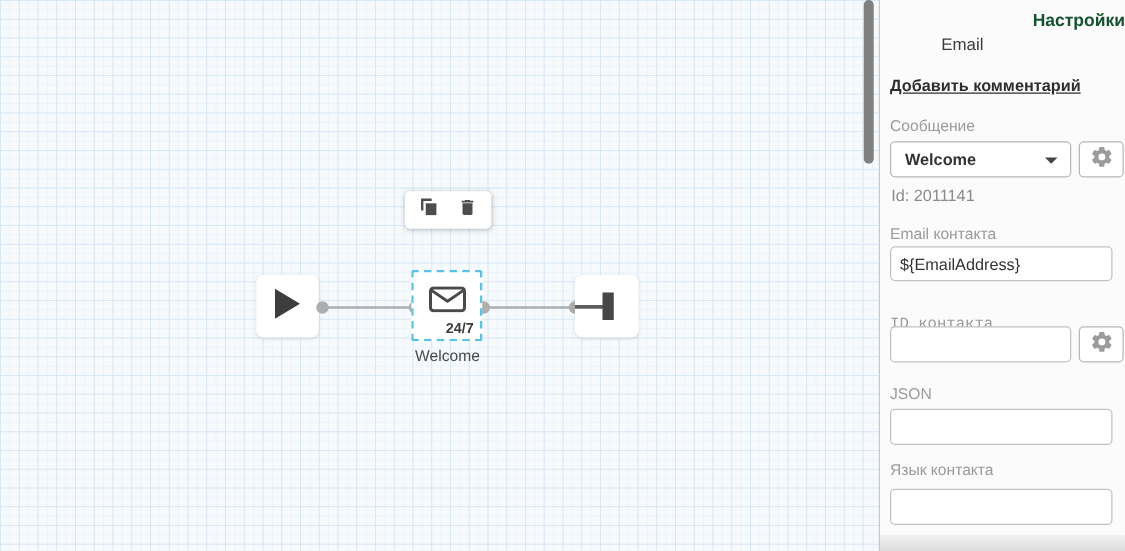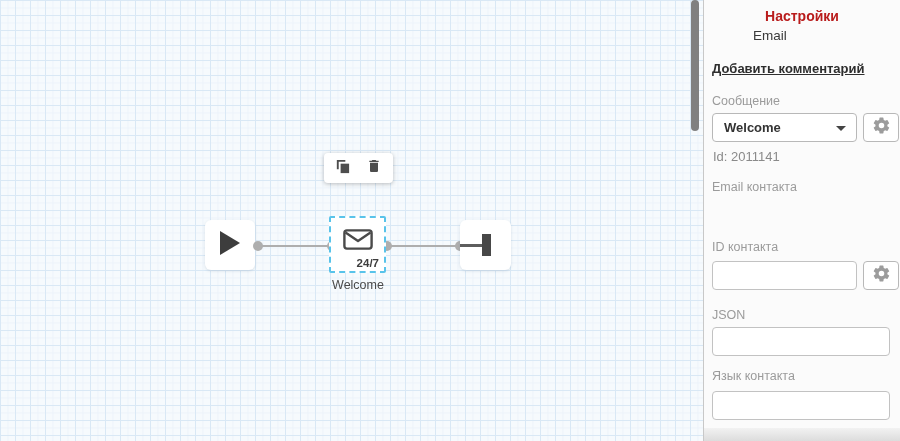--- a/index.html
+++ b/index.html
@@ -70,29 +70,29 @@
     background: #808080; border-radius: 4px;
   }
 
   
   #panel {
     position: absolute; left: 703px; top: 0; width: 197px; height: 441px;
     background: #fbfbfb; border-left: 1px solid #c8c8c8;
   }
   #panel-title {
     position: absolute; left: 0; top: 8px; width: 100%;
-    text-align: center; font-size: 14px; font-weight: bold; color: #b91c1c;
+    text-align: right; font-size: 14px; font-weight: bold; color: #14532d;
   }
   #panel-subtitle { position: absolute; left: 8px; top: 28px; font-size: 13.5px; font-weight: 500; color: #3a3a3a; margin-left: 41px; }
   #add-comment   { position: absolute; left: 8px; top: 61px; font-size: 13px; font-weight: bold; color: #2e2e2e; cursor: pointer; text-decoration: underline; }
 
   .field-label { position: absolute; left: 8px; font-size: 12.5px; color: #9b9b9b; }
   #label-message  { top: 94px; }
   #label-email    { top: 180px; }
-  #label-contact  { top: 240px; }
+  #label-contact  { top: 252px; font-family: Liberation Mono, monospace; }
   #label-json     { top: 308px; }
   #label-language { top: 369px; }
 
   .text-input {
     position: absolute; left: 8px; height: 29px; border: 1px solid #c2c2c2;
     border-radius: 4px; background: #fff; font-family: "Liberation Sans", sans-serif;
     font-size: 13px; color: #333; padding: 0 7px; outline: none;
   }
   #input-email    { top: 197px; width: 178px; height: 28px; }
   #input-contact  { top: 261px; width: 145px; }
@@ -200,20 +200,21 @@
     <div id="gear-message" class="gear-btn">
       <span>
         <svg width="19" height="19" viewBox="0 0 24 24">
           <path fill="#9c9c9c" d="M19.4 13c.04-.33.06-.66.06-1s-.02-.67-.06-1l2.1-1.65a.5.5 0 0 0 .12-.64l-2-3.46a.5.5 0 0 0-.6-.22l-2.49 1a7.03 7.03 0 0 0-1.73-1l-.38-2.65A.5.5 0 0 0 13.93 2h-4a.5.5 0 0 0-.5.42l-.38 2.65c-.63.26-1.2.6-1.73 1l-2.49-1a.5.5 0 0 0-.6.22l-2 3.46a.5.5 0 0 0 .12.64L4.45 11c-.04.33-.06.66-.06 1s.02.67.06 1l-2.1 1.65a.5.5 0 0 0-.12.64l2 3.46c.14.24.42.34.6.22l2.49-1c.53.4 1.1.74 1.73 1l.38 2.65c.04.24.25.42.5.42h4c.25 0 .46-.18.5-.42l.38-2.65c.63-.26 1.2-.6 1.73-1l2.49 1c.24.1.5 0 .6-.22l2-3.46a.5.5 0 0 0-.12-.64L19.4 13zM12 15.5a3.5 3.5 0 1 1 0-7 3.5 3.5 0 0 1 0 7z"></path>
         </svg>
       </span>
     </div>
     <div id="message-id">Id: 2011141</div>
 
     <div id="label-email" class="field-label">Email контакта</div>
+    <input id="input-email" class="text-input" value="${EmailAddress}" style="">
 
     <div id="label-contact" class="field-label">ID контакта</div>
     <input id="input-contact" class="text-input" value="" style="">
     <div id="gear-contact" class="gear-btn">
       <span>
         <svg width="19" height="19" viewBox="0 0 24 24">
           <path fill="#9c9c9c" d="M19.4 13c.04-.33.06-.66.06-1s-.02-.67-.06-1l2.1-1.65a.5.5 0 0 0 .12-.64l-2-3.46a.5.5 0 0 0-.6-.22l-2.49 1a7.03 7.03 0 0 0-1.73-1l-.38-2.65A.5.5 0 0 0 13.93 2h-4a.5.5 0 0 0-.5.42l-.38 2.65c-.63.26-1.2.6-1.73 1l-2.49-1a.5.5 0 0 0-.6.22l-2 3.46a.5.5 0 0 0 .12.64L4.45 11c-.04.33-.06.66-.06 1s.02.67.06 1l-2.1 1.65a.5.5 0 0 0-.12.64l2 3.46c.14.24.42.34.6.22l2.49-1c.53.4 1.1.74 1.73 1l.38 2.65c.04.24.25.42.5.42h4c.25 0 .46-.18.5-.42l.38-2.65c.63-.26 1.2-.6 1.73-1l2.49 1c.24.1.5 0 .6-.22l2-3.46a.5.5 0 0 0-.12-.64L19.4 13zM12 15.5a3.5 3.5 0 1 1 0-7 3.5 3.5 0 0 1 0 7z"></path>
         </svg>
       </span>
     </div>

